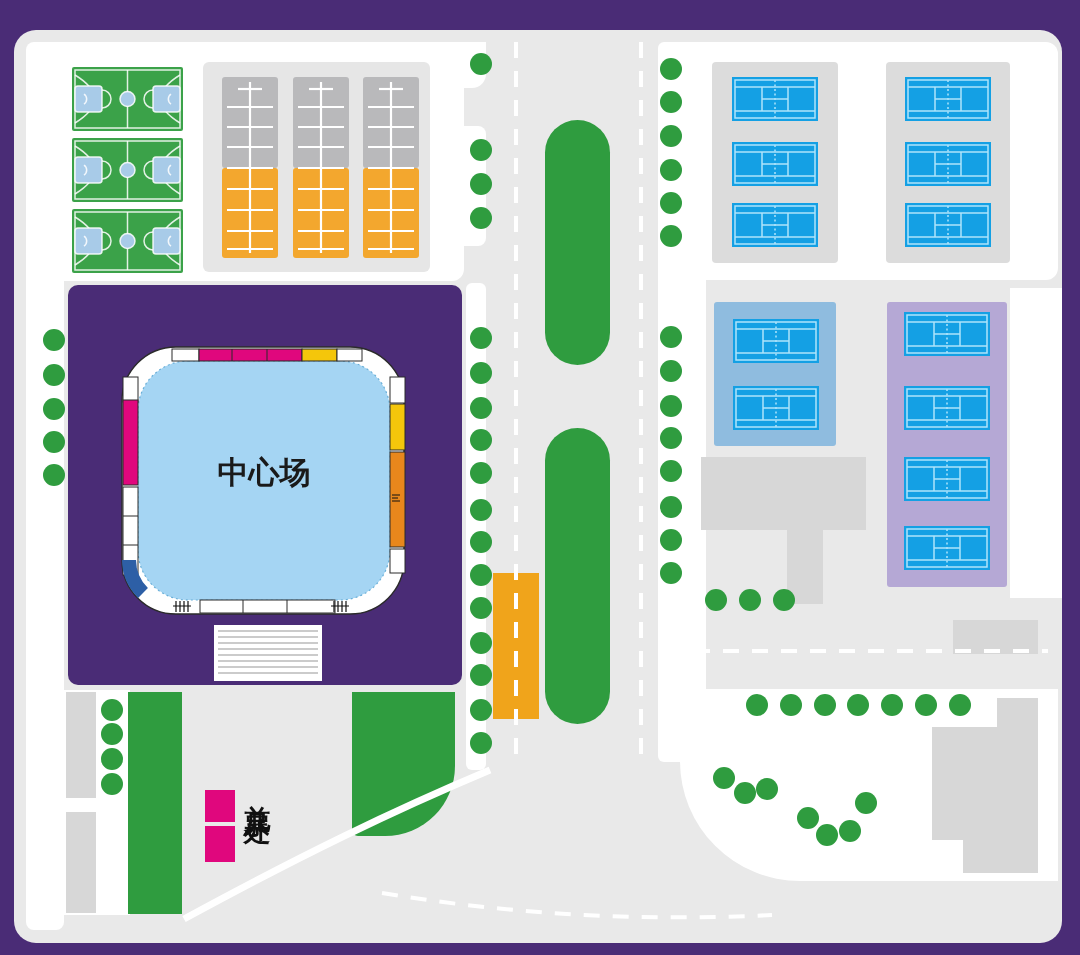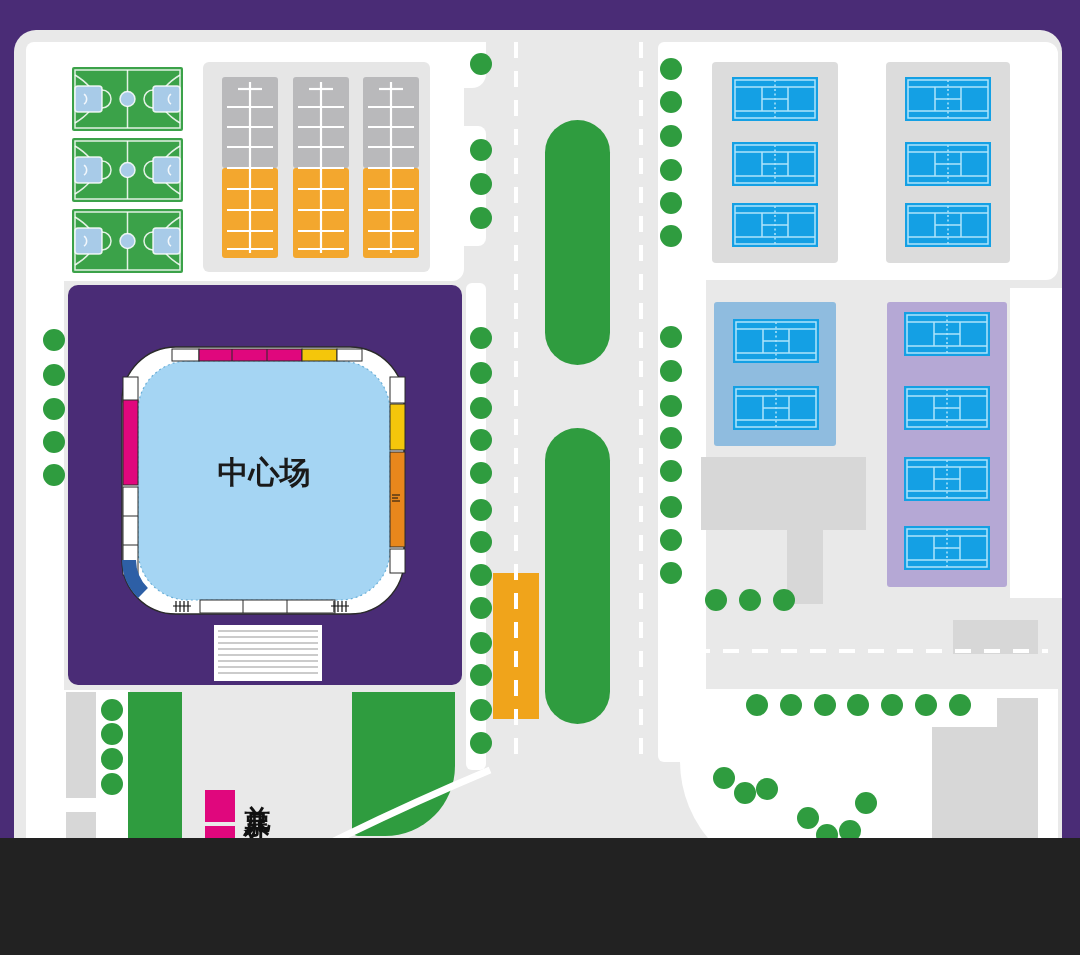--- a/index.html
+++ b/index.html
@@ -1,16 +1,16 @@
 <!DOCTYPE html>
 <html><head>
 <meta charset="utf-8">
 <style>
   html,body{margin:0;padding:0;background:#222;}
-  .poster{position:relative;width:1080px;height:838px;background:var(--purple,#4A2C76);overflow:hidden;
+  .poster{position:relative;width:1080px;height:955px;background:var(--purple,#4A2C76);overflow:hidden;
           font-family:Liberation Sans, sans-serif;}
   .abs{position:absolute;}
   .content{position:absolute;left:14px;top:30px;width:1048px;height:913px;background:var(--bg,#E9E9E9);border-radius:22px;}
   .white{background:#ffffff;}
   .panel{background:#ffffff;border-radius:12px;}
   .graypanel{background:#DCDCDC;border-radius:4px;}
   .building{background:#D7D7D7;}
   .greenblock{background:var(--green,#2F9C3F);}
   .tree{position:absolute;width:22px;height:22px;border-radius:50%;background:var(--green,#2F9C3F);}
   .pill{background:var(--green,#2F9C3F);border-radius:33px;}

